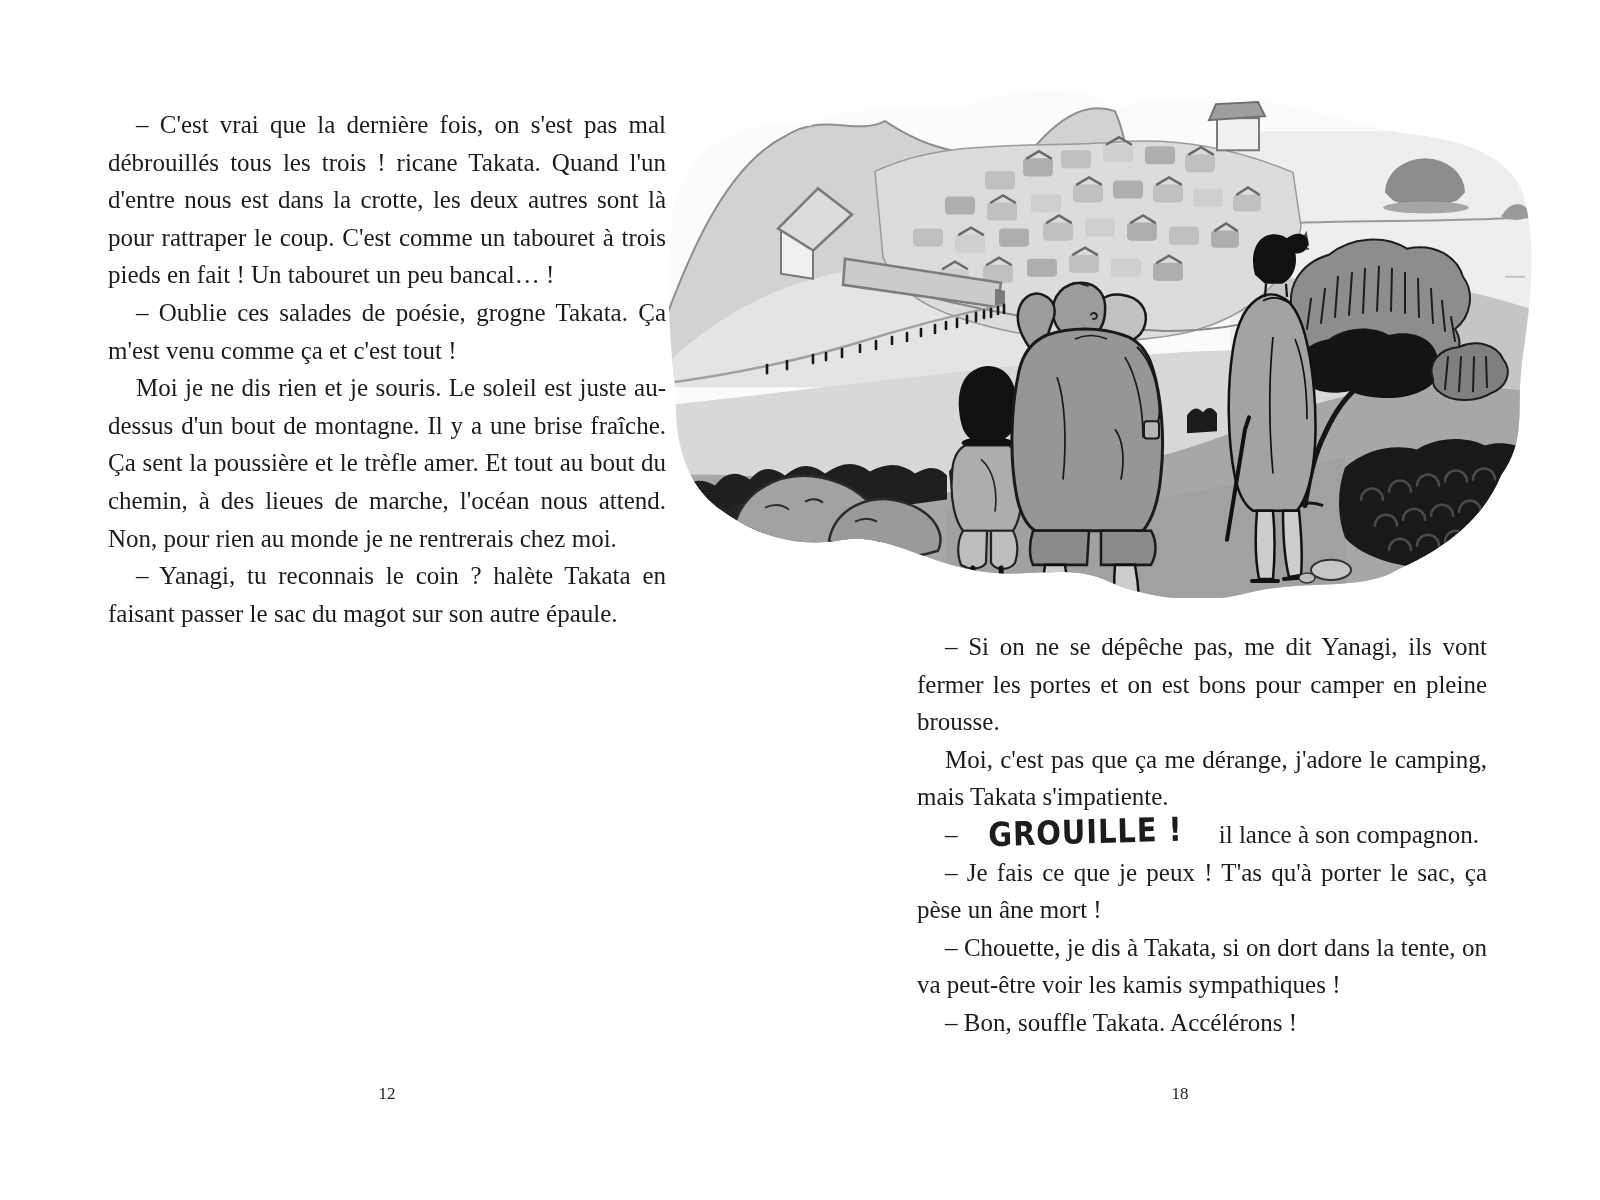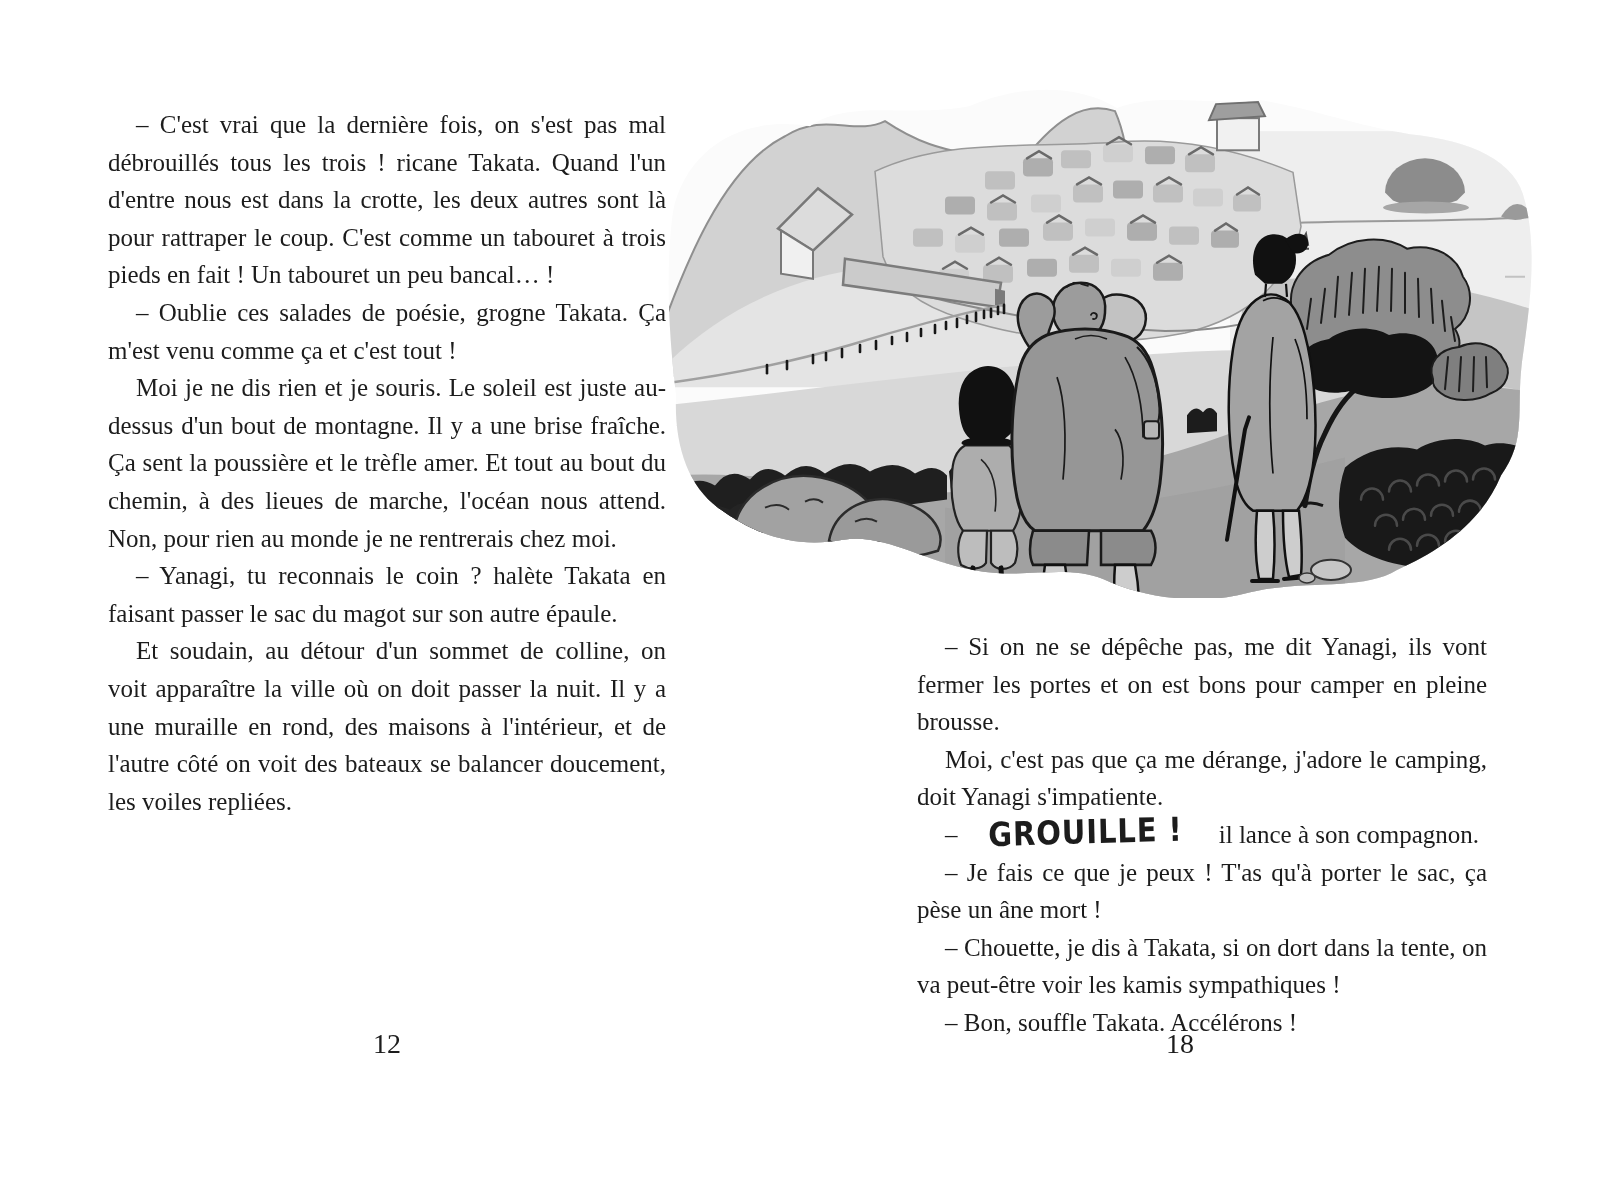--- a/index.html
+++ b/index.html
@@ -10,21 +10,21 @@
     overflow:hidden;
   }
   .text-col{
     position:absolute;text-align:justify;
     font-size:25px;line-height:37.6px;
   }
   .text-col p{margin:0;text-indent:28px;}
   .left-col{left:108px;top:98px;width:558px;margin-top:8px;}
   .right-col{left:917px;top:628px;width:570px;}
   .pagenum{
-    position:absolute;top:1028px;font-size:28px;text-align:center;
+    position:absolute;top:1084px;font-size:17px;text-align:center;
   }
   .pagenum.pn-left{left:108px;width:558px;}
   .pagenum.pn-right{left:895px;width:570px;}
   .shout{
     font-family:"DejaVu Sans", sans-serif;
     font-weight:700;font-size:33px;line-height:26px;
     letter-spacing:1px;white-space:nowrap;
     display:inline-block;vertical-align:-4px;
     transform:scaleX(0.88) rotate(-1.5deg);
     transform-origin:0 100%;
@@ -35,21 +35,20 @@
   .illustration svg{display:block;width:100%;height:100%;}
 </style>
 </head>
 <body>
 
 <section class="text-col left-col">
   <p>– C'est vrai que la dernière fois, on s'est pas mal débrouillés tous les trois&nbsp;! ricane Takata. Quand l'un d'entre nous est dans la crotte, les deux autres sont là pour rattraper le coup. C'est comme un tabouret à trois pieds en fait&nbsp;! Un tabouret un peu bancal…&nbsp;!</p>
   <p>– Oublie ces salades de poésie, grogne Takata. Ça m'est venu comme ça et c'est tout&nbsp;!</p>
   <p>Moi je ne dis rien et je souris. Le soleil est juste au-dessus d'un bout de montagne. Il y a une brise fraîche. Ça sent la poussière et le trèfle amer. Et tout au bout du chemin, à des lieues de marche, l'océan nous attend. Non, pour rien au monde je ne rentrerais chez moi.</p>
   <p>– Yanagi, tu reconnais le coin&nbsp;? halète Takata en faisant passer le sac du magot sur son autre épaule.</p>
-  <p>Et soudain, au détour d'un sommet de colline, on voit apparaître la ville où on doit passer la nuit. Il y a une muraille en rond, des maisons à l'intérieur, et de l'autre côté on voit des bateaux se balancer doucement, les voiles repliées.</p>
 </section>
 <div class="pagenum pn-left">12</div>
 
 <figure class="illustration">
 <svg viewBox="0 0 895 520" preserveAspectRatio="none" role="img">
   <defs>
     <clipPath id="blob">
       <path d="M 28,135 C 40,75 95,38 165,50 C 205,22 265,42 325,30 C 370,10 430,6 472,32 C 515,16 565,30 615,24 C 665,32 705,48 765,58 C 825,64 872,84 880,125 C 893,175 884,235 877,285 C 871,335 882,362 856,398 C 838,442 798,472 752,492 C 716,514 658,500 598,516 C 556,527 498,520 458,501 C 418,486 378,502 328,492 C 278,483 238,455 198,462 C 148,471 108,456 73,430 C 43,408 29,368 31,318 C 24,258 20,195 28,135 Z"></path>
     </clipPath>
   </defs>
@@ -290,21 +289,21 @@
       <path d="M 621,207 L 620,220 M 641,207 L 642,220" stroke="#111111" stroke-width="2.2"></path>
       <ellipse cx="686" cy="492" rx="20" ry="10" fill="#c6c6c6" stroke="#333333" stroke-width="2"></ellipse>
       <ellipse cx="662" cy="500" rx="8" ry="5" fill="#bcbcbc" stroke="#333333" stroke-width="1.5"></ellipse>
     </g>
   </g>
 </svg>
 </figure>
 
 <section class="text-col right-col">
   <p>– Si on ne se dépêche pas, me dit Yanagi, ils vont fermer les portes et on est bons pour camper en pleine brousse.</p>
-  <p>Moi, c'est pas que ça me dérange, j'adore le camping, doit Yanagi s'impatiente.</p>
+  <p>Moi, c'est pas que ça me dérange, j'adore le camping, mais Takata s'impatiente.</p>
   <p>
     <span>–&nbsp;</span><span class="shout">GROUILLE !</span><span>&nbsp;il lance à son compagnon.</span>
   </p>
   <p>– Je fais ce que je peux&nbsp;! T'as qu'à porter le sac, ça pèse un âne mort&nbsp;!</p>
   <p>– Chouette, je dis à Takata, si on dort dans la tente, on va peut-être voir les kamis sympathiques&nbsp;!</p>
   <p>– Bon, souffle Takata. Accélérons&nbsp;!</p>
 </section>
 <div class="pagenum pn-right">18</div>
 
 </body></html>

